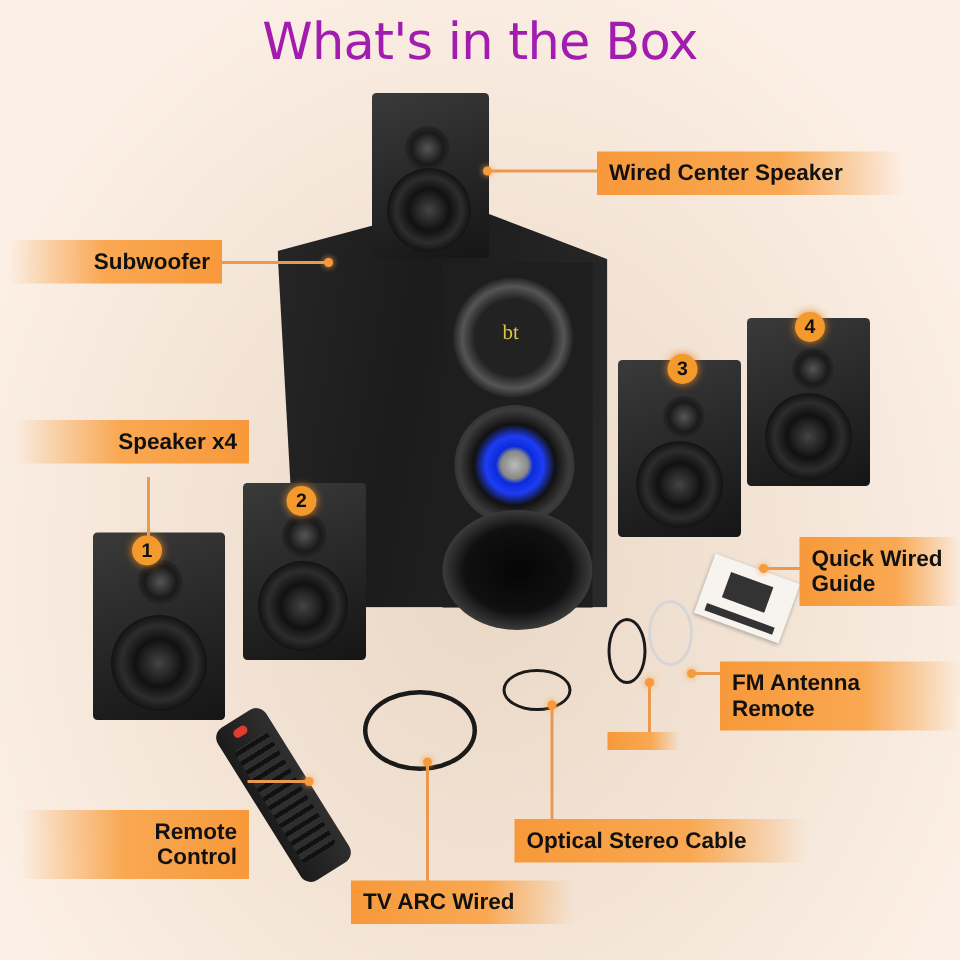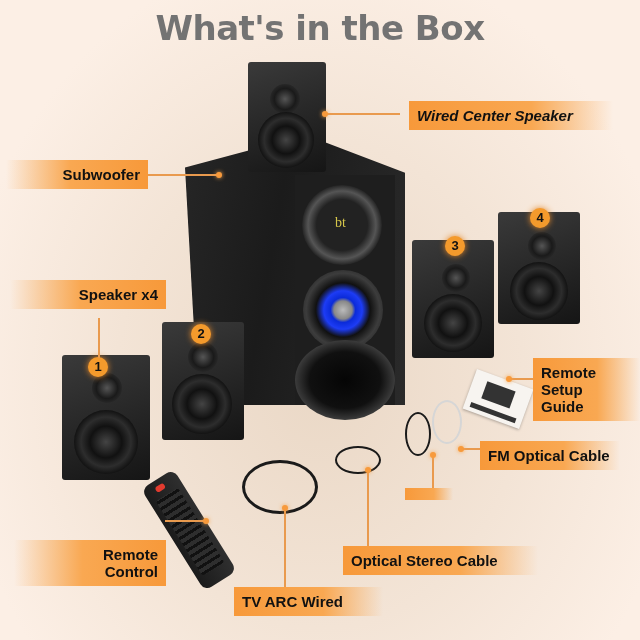--- a/index.html
+++ b/index.html
@@ -4,21 +4,21 @@
 <style>
   * { margin:0; padding:0; box-sizing:border-box; }
   html, body { width:640px; height:640px; overflow:hidden; }
   body {
     position:relative;
     background: radial-gradient(ellipse at 50% 60%, #ead8c6 0%, #f3e4d6 45%, #fcefe5 80%);
     font-family:"Liberation Sans", sans-serif;
   }
   .title {
     position:absolute; left:0; top:8px; width:640px; text-align:center;
-    font-size:34px; font-weight:700; color:#737373; letter-spacing:-0.5px;
+    font-size:34px; font-weight:400; color:#a21caf; letter-spacing:-0.5px;
     font-family:"DejaVu Sans", sans-serif;
   }
   .label {
     position:absolute; font-weight:700; font-size:15px; color:#111; line-height:17px;
     padding:6px 8px;
   }
   .label.right { background: linear-gradient(90deg, #f7993a 0%, #f9a852 60%, rgba(252,239,229,0) 100%); padding-right:40px; }
   .label.left { background: linear-gradient(90deg, rgba(252,239,229,0) 0%, #f9a852 45%, #f7993a 100%); text-align:right; padding-left:40px; }
   .line { position:absolute; background:#e99a4e; }
   .dot { position:absolute; width:6px; height:6px; border-radius:50%; background:#f79a3c; box-shadow:0 0 4px #f7a54f; }
@@ -112,35 +112,35 @@
 <div class="dot" style="left:458px;top:446px;"></div>
 <div class="line" style="left:432px;top:455px;width:2px;height:35px;"></div>
 <div class="dot" style="left:430px;top:452px;"></div>
 <div class="line" style="left:165px;top:520px;width:42px;height:2px;"></div>
 <div class="dot" style="left:203px;top:518px;"></div>
 <div class="line" style="left:367px;top:470px;width:2px;height:76px;"></div>
 <div class="dot" style="left:365px;top:467px;"></div>
 <div class="line" style="left:284px;top:508px;width:2px;height:80px;"></div>
 <div class="dot" style="left:282px;top:505px;"></div>
 
-<div class="label right" style="left:409px;top:101px;font-style:italic;">
+<div class="label right" style="left:398px;top:101px;">
   <span>Wired Center Speaker</span>
 </div>
 <div class="label left" style="left:6px;top:160px;width:142px;">
   <span>Subwoofer</span>
 </div>
 <div class="label left" style="left:10px;top:280px;width:156px;">
   <div>Speaker x4</div>
 </div>
 <div class="label right" style="left:533px;top:358px;width:107px;padding-right:4px;">
-  <div>Remote Setup</div>
+  <div>Quick Wired</div>
   <div>Guide</div>
 </div>
 <div class="label right" style="left:480px;top:441px;padding-right:10px;">
-  <span>FM Optical Cable</span>
+  <span>FM Antenna Remote</span>
 </div>
 <div class="label right" style="left:405px;top:488px;">
 </div>
 <div class="label left" style="left:14px;top:508px;width:152px;margin-top:32px;">
   <span>Remote Control</span>
 </div>
 <div class="label right" style="left:343px;top:546px;">
   <span>Optical Stereo Cable</span>
 </div>
 <div class="label right" style="left:234px;top:587px;">

